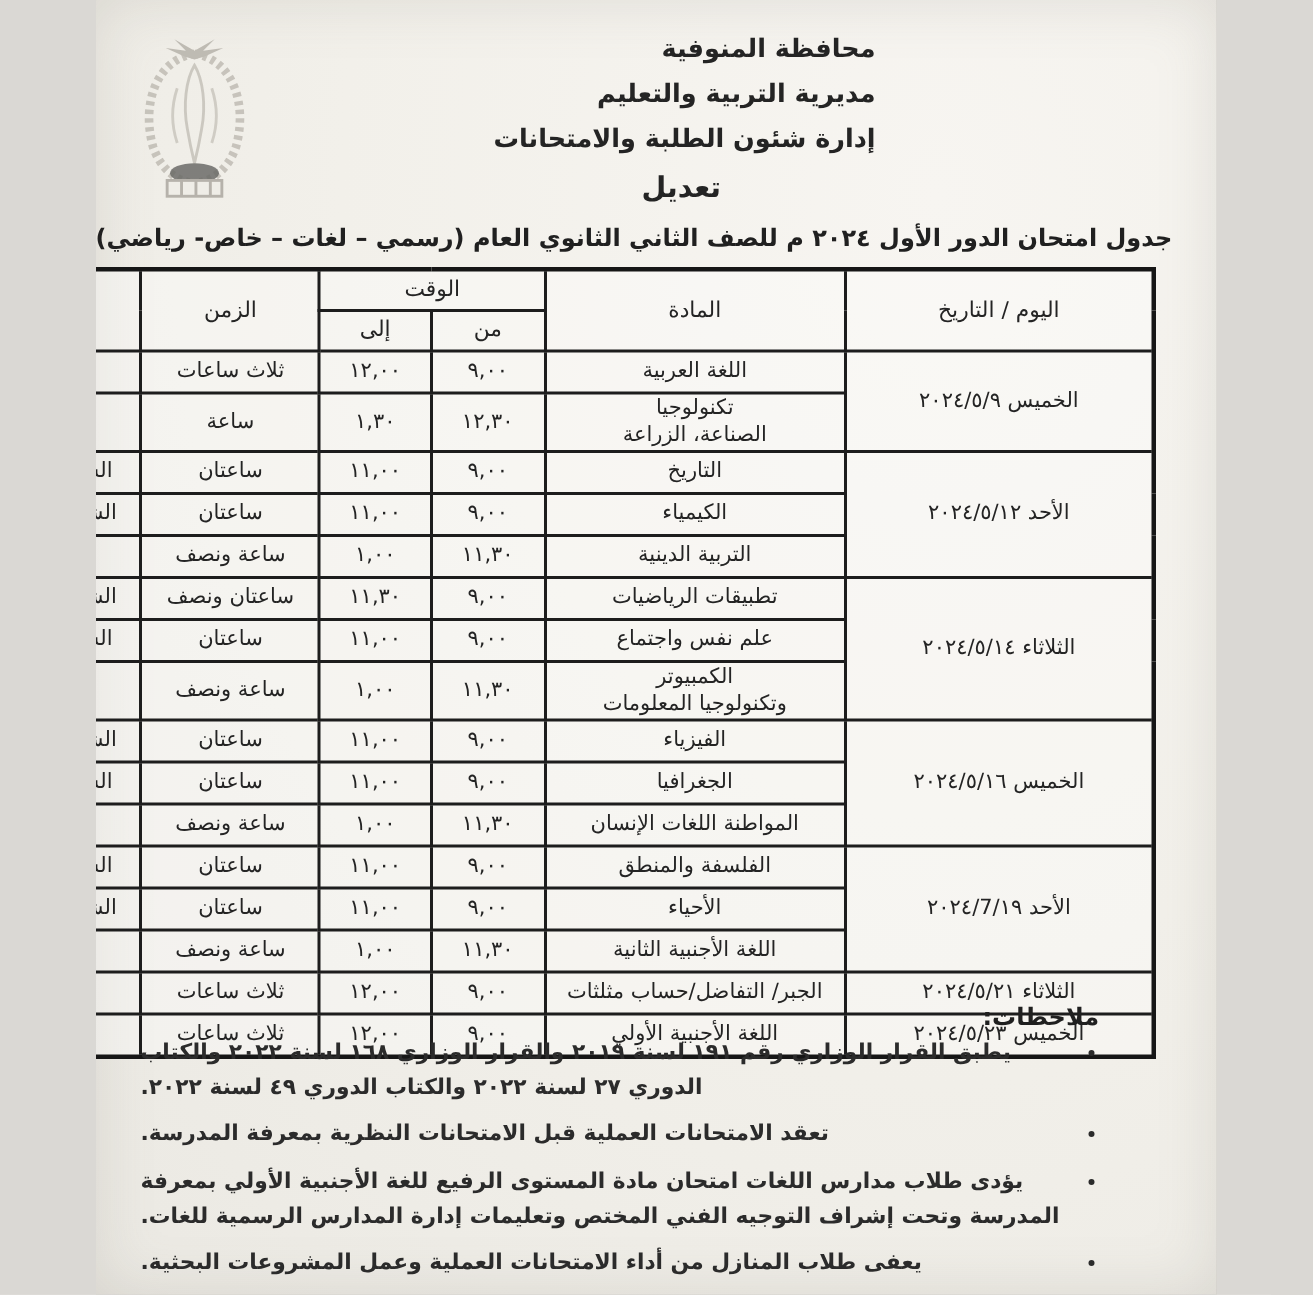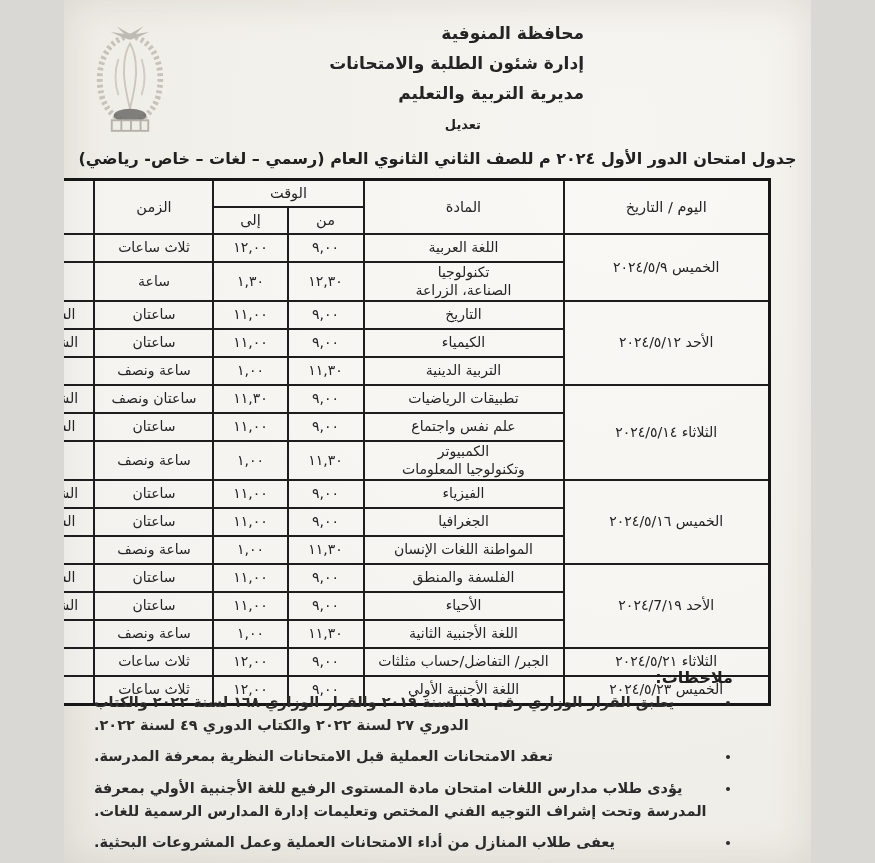--- a/index.html
+++ b/index.html
@@ -16,25 +16,25 @@
     box-shadow: inset 0 0 40px rgba(120,115,105,.18);
   }
   
   .emblem{position:absolute;left:18px;top:20px;width:96px;height:118px;opacity:.8;}
   
   .letterhead{
     position:absolute;top:18px;right:227px;
     text-align:right;font-weight:bold;font-size:17px;line-height:30px;
     color:#242424;
   }
-  .letterhead .amendment{margin-right:103px;font-size:13px;margin-top:2px;}
+  .letterhead .amendment{margin-right:103px;font-size:19px;margin-top:2px;}
   
   .doc-title{
     position:absolute;top:149px;left:0;right:0;
-    text-align:center;font-weight:bold;font-size:16px;color:#202020;
+    text-align:left;font-weight:bold;font-size:16px;color:#202020;
     letter-spacing:0;
   }
   
   .table-wrap{position:absolute;top:178px;right:40px;}
   table.schedule{
     border-collapse:collapse;table-layout:fixed;width:791px;
     background:rgba(255,255,255,.35);
   }
   table.schedule th, table.schedule td{
     border:2px solid #1d1d1d;
@@ -68,22 +68,22 @@
     <path d="M50 14 L36 6 L44 14 L30 12 L43 18 L50 20 L57 18 L70 12 L56 14 L64 6 Z" fill="#b3afa7"></path>
     <path d="M50 24 C44 34 42 52 45 68 C47 80 49 88 50 92 C51 88 53 80 55 68 C58 52 56 34 50 24 Z" stroke="#c3bfb7" stroke-width="2"></path>
     <path d="M38 40 C34 52 34 66 38 78 M62 40 C66 52 66 66 62 78" stroke="#c8c4bc" stroke-width="2"></path>
     <ellipse cx="50" cy="99" rx="17" ry="7" fill="#4a4a48" opacity="0.85"></ellipse>
     <rect x="31" y="104" width="38" height="11" stroke="#a8a49c" stroke-width="2" fill="#efede7"></rect>
     <path d="M41 104 v11 M51 104 v11 M61 104 v11" stroke="#a8a49c" stroke-width="2"></path>
   </svg>
 
   <div class="letterhead">
     <div>محافظة المنوفية</div>
+    <div>مديرية التربية والتعليم</div>
     <div>إدارة شئون الطلبة والامتحانات</div>
-    <div>مديرية التربية والتعليم</div>
     <div class="amendment">تعديل</div>
   </div>
 
   <div class="doc-title">جدول امتحان الدور الأول ٢٠٢٤ م للصف الثاني الثانوي العام (رسمي – لغات – خاص- رياضي)</div>
 
   <div class="table-wrap">
     <table class="schedule">
       <colgroup>
         <col style="width:206px">
           <col style="width:200px">

